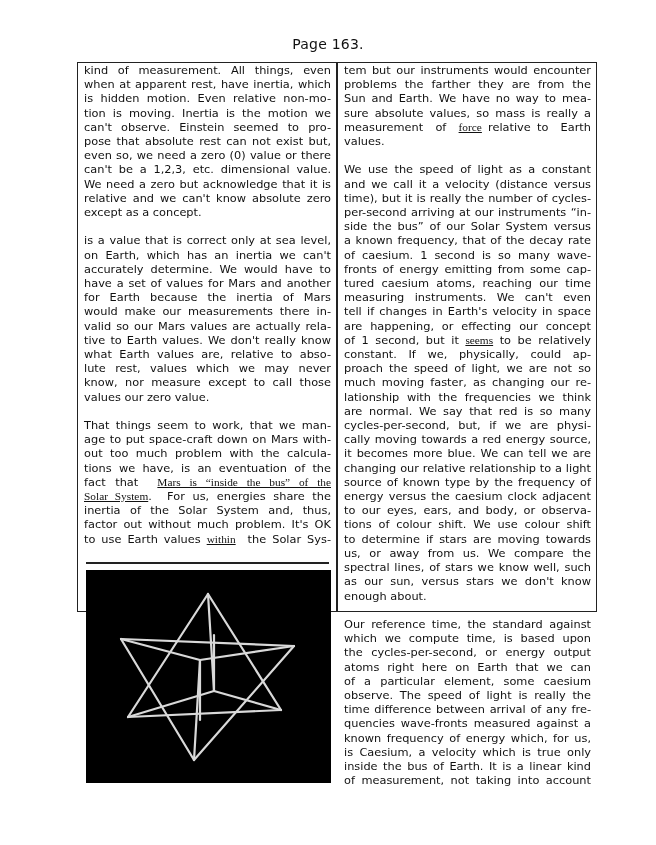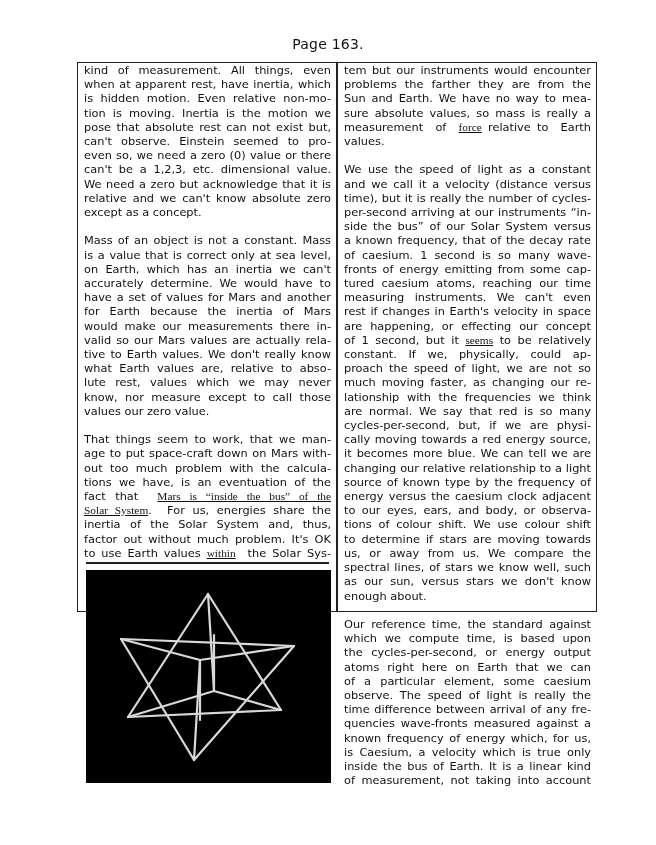--- a/index.html
+++ b/index.html
@@ -108,30 +108,29 @@
 
 <div class="frame">
   <div class="divider"></div>
 
   <div class="col col-left">
     <p>
       <span class="line">kind of measurement.  All things, even</span>
       <span class="line">when at apparent rest, have inertia, which</span>
       <span class="line">is hidden motion.  Even relative non-mo-</span>
       <span class="line">tion is moving.  Inertia is the motion we</span>
+      <span class="line">can't observe.  Einstein seemed to pro-</span>
       <span class="line">pose that absolute rest  can not exist  but,</span>
-      <span class="line">can't observe.  Einstein seemed to pro-</span>
       <span class="line">even so, we need a zero (0) value or there</span>
       <span class="line">can't be a 1,2,3, etc. dimensional value.</span>
       <span class="line">We need a zero but acknowledge that it is</span>
       <span class="line">relative and we can't know absolute zero</span>
       <span class="line last">except as a concept.</span>
     </p>
     <p>
-      <span class="line">Mass of an object  is not  a constant.  Mass</span>
       <span class="line">is a value that  is correct only at sea level,</span>
       <span class="line">on Earth, which has an inertia we can't</span>
       <span class="line">accurately determine.  We would have to</span>
       <span class="line">have a set of values for Mars and another</span>
       <span class="line">for Earth because the inertia of Mars</span>
       <span class="line">would make our measurements there  in-</span>
       <span class="line">valid so our Mars values are actually  rela-</span>
       <span class="line">tive to Earth values.  We don't really know</span>
       <span class="line">what  Earth values are, relative to abso-</span>
       <span class="line">lute rest, values which we may never</span>
@@ -190,21 +189,21 @@
       <span class="line">We  use the speed of  light  as a constant</span>
       <span class="line">and  we call  it  a velocity (distance versus</span>
       <span class="line">time), but it is really  the number of cycles-</span>
       <span class="line">per-second arriving at our instruments “in-</span>
       <span class="line">side the bus” of  our Solar System versus</span>
       <span class="line">a known frequency, that of the decay  rate</span>
       <span class="line">of caesium.   1 second is so many wave-</span>
       <span class="line">fronts of energy emitting from some cap-</span>
       <span class="line">tured caesium atoms, reaching our time</span>
       <span class="line">measuring instruments.   We can't even</span>
-      <span class="line">rest if changes in Earth's velocity in space</span>
+      <span class="line">tell if changes in Earth's velocity in space</span>
       <span class="line">are happening, or effecting our concept</span>
       <span class="line"><span style="white-space:pre">of 1 second, but it </span><span class="u">seems</span><span style="white-space:pre"> to be relatively</span></span>
       <span class="line">constant.    If we, physically, could ap-</span>
       <span class="line">proach the speed of light, we are not so</span>
       <span class="line">much moving faster, as changing our  re-</span>
       <span class="line">lationship with the frequencies we think</span>
       <span class="line">are normal.  We say that  red is so many</span>
       <span class="line">cycles-per-second, but, if we are physi-</span>
       <span class="line">cally moving towards a  red energy source,</span>
       <span class="line">it becomes more blue.  We can tell we are</span>

